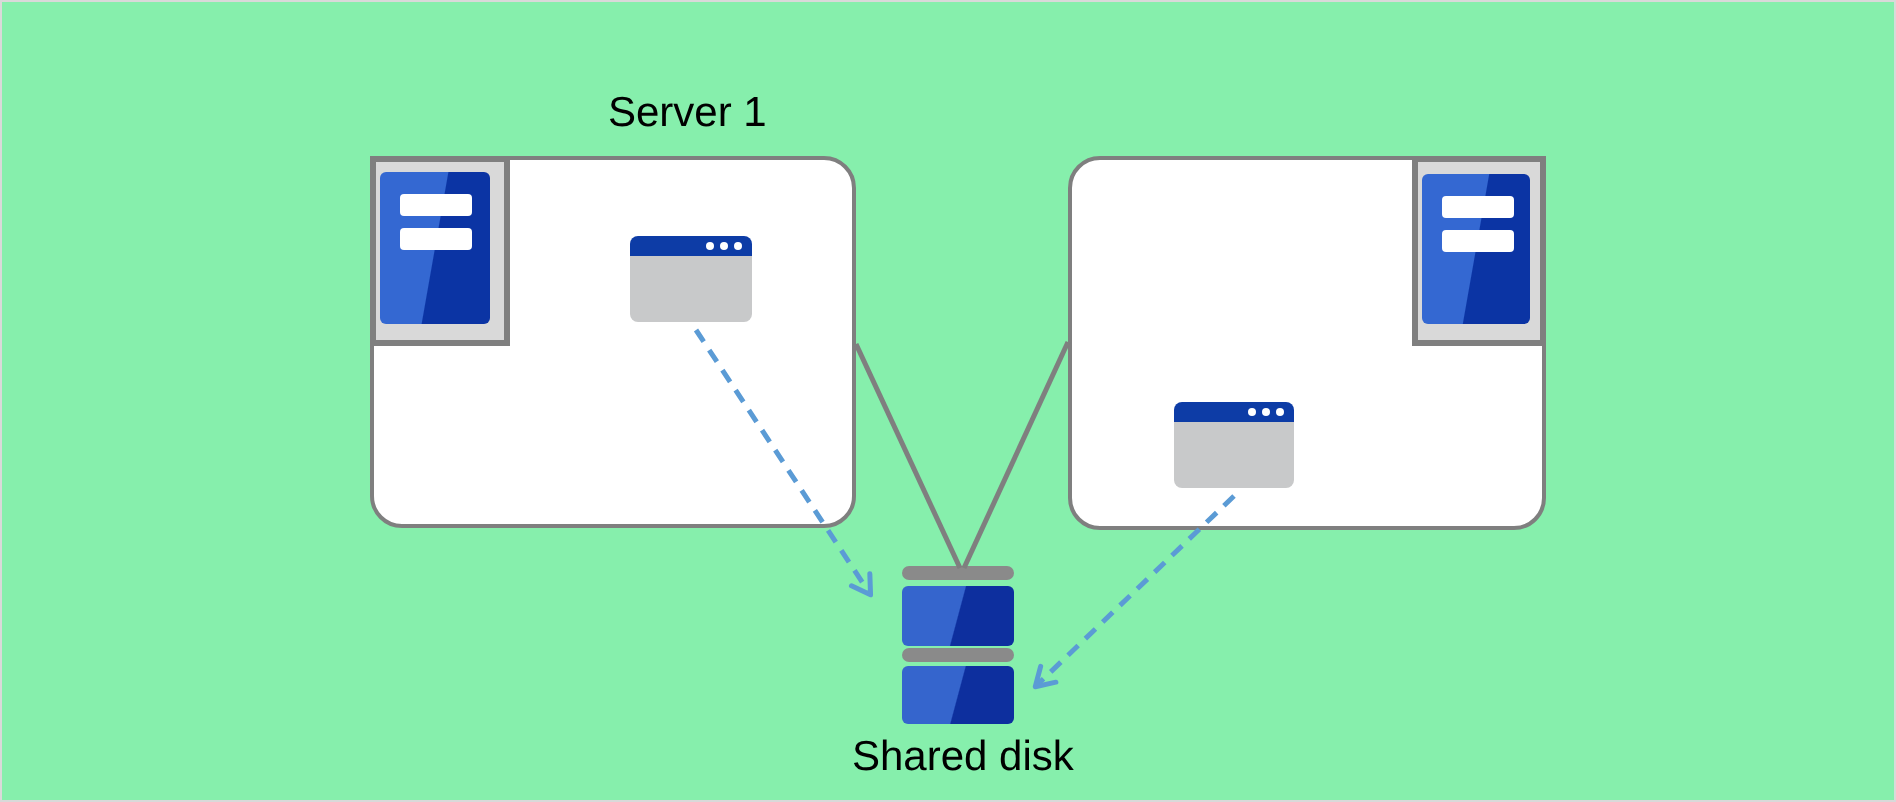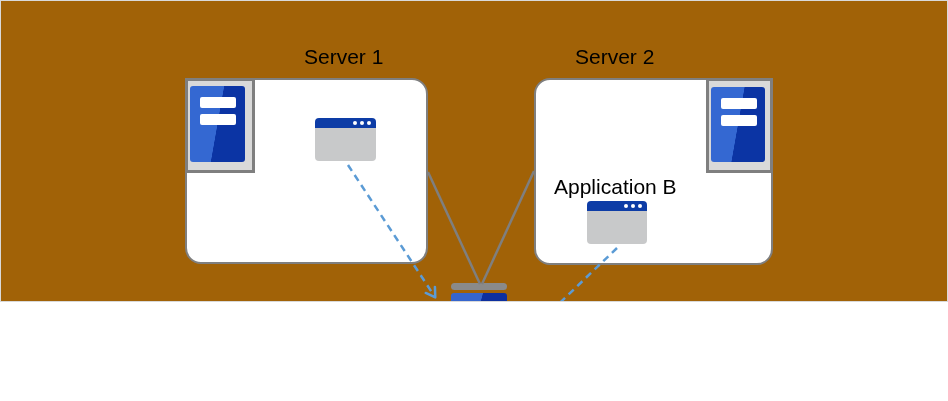--- a/index.html
+++ b/index.html
@@ -4,22 +4,22 @@
 <style>
   html, body {
     margin: 0;
     padding: 0;
     background: #ffffff;
     font-family: "Liberation Sans", "DejaVu Sans", sans-serif;
   }
   .canvas {
     position: relative;
     width: 948px;
-    height: 302px;
-    background: #a16207;
+    height: 401px;
+    background: #86efac;
     border: 1px solid #d9d9d9;
     box-sizing: border-box;
     overflow: hidden;
   }
   .txt {
     position: absolute;
     color: #000000;
     font-size: 21px;
     line-height: 22px;
     white-space: nowrap;
@@ -145,22 +145,21 @@
     </div>
   </div>
   <div class="tower-frame" id="tower-s2">
     <div class="tower">
       <div class="tower-bar b1"></div>
       <div class="tower-bar b2"></div>
     </div>
   </div>
 
   <div class="txt" style="left:303px; top:45px;">Server 1</div>
-  <div class="txt" style="left:574px; top:45px;">Server 2</div>
-  <div class="txt" style="left:553px; top:175px;">Application B</div>
+  <div class="txt" style="left:425px; top:367px;">Shared disk</div>
 
   <div class="app-icon" id="app-a">
     <div class="app-titlebar">
       <div class="app-dots">
         <span class="dot"></span>
           <span class="dot"></span>
           <span class="dot"></span>
       </div>
     </div>
     <div class="app-body"></div>

